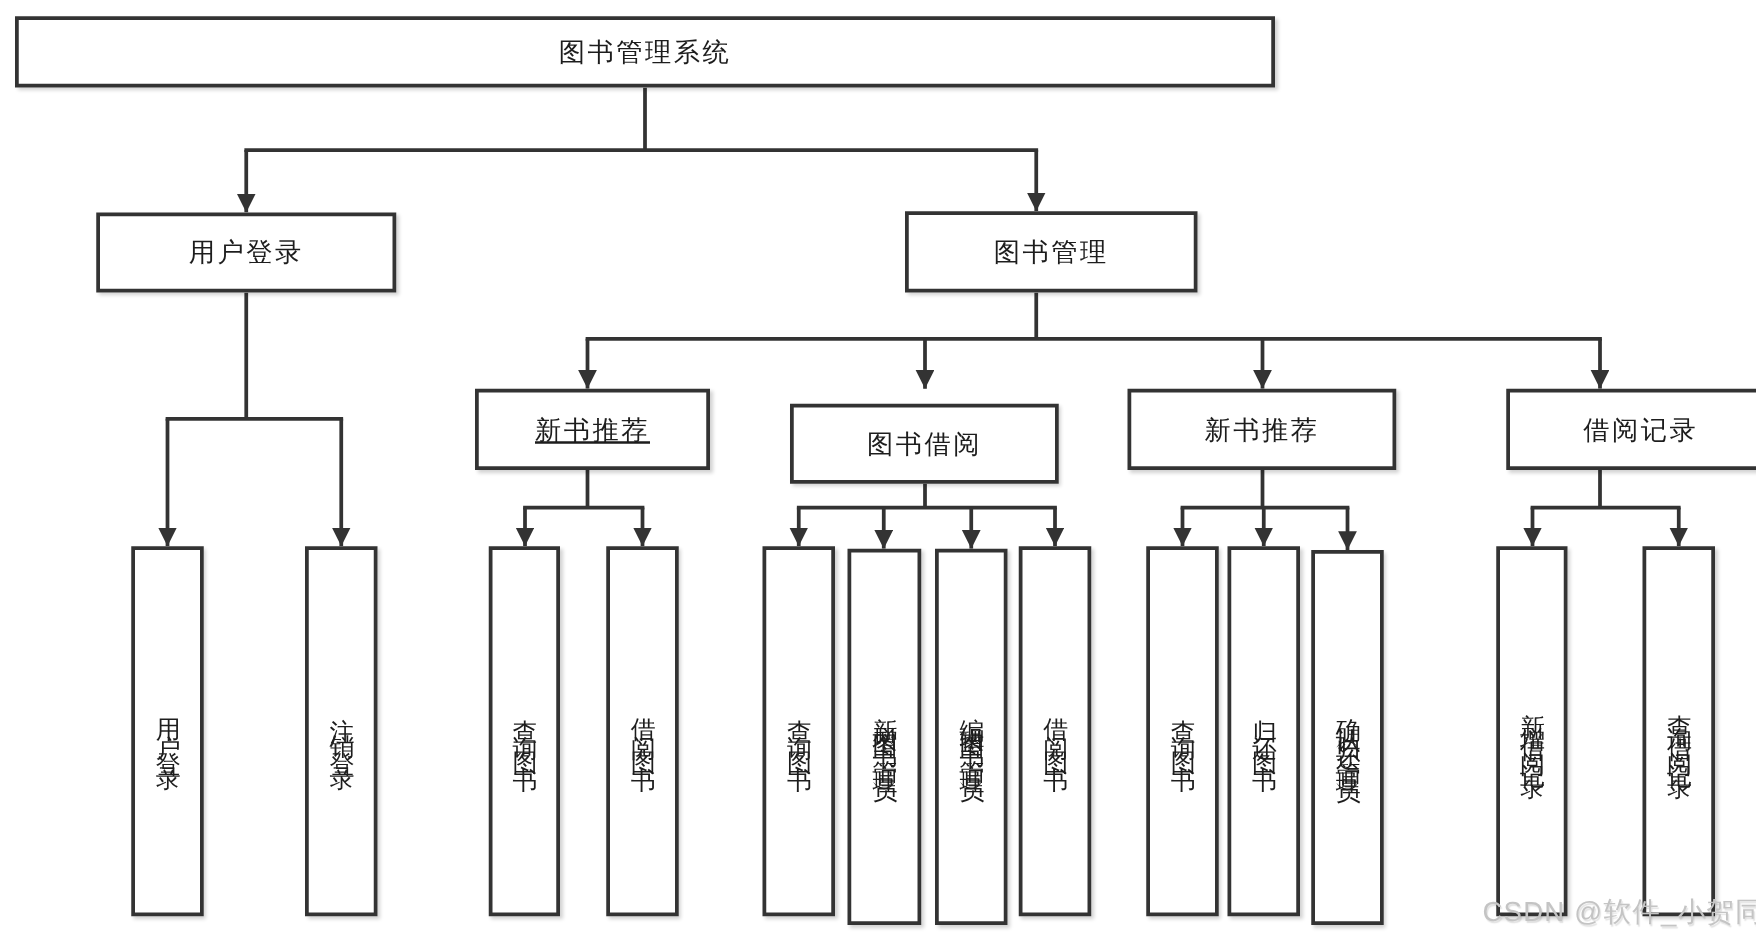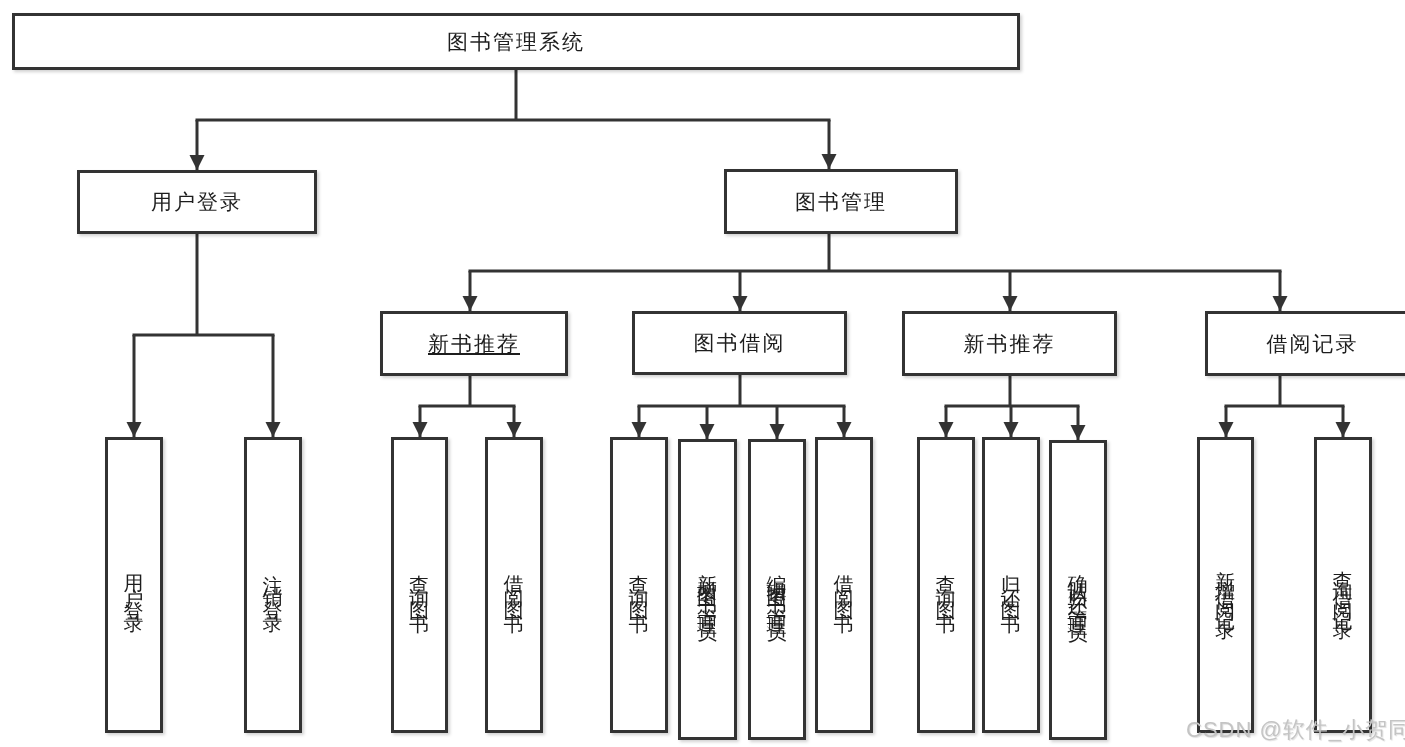--- a/index.html
+++ b/index.html
@@ -56,21 +56,21 @@
     letter-spacing: 1px;
     white-space: nowrap;
     text-shadow: 1px 1px 1px rgba(0,0,0,0.12);
   }
 
   
   .n-root            { left: 12px;   top: 13px;  width: 1008px; height: 57px; }
   .n-user-login      { left: 77px;   top: 170px; width: 240px;  height: 64px; }
   .n-book-mgmt       { left: 724px;  top: 169px; width: 234px;  height: 65px; }
   .n-new-book-rec    { left: 380px;  top: 311px; width: 188px;  height: 65px; text-decoration: underline; }
-  .n-book-borrow     { left: 632px;  top: 311px; width: 215px;  height: 64px; }
+  .n-book-borrow     { left: 632px;  top: 323px; width: 215px;  height: 64px; }
   .n-current-borrow  { left: 902px;  top: 311px; width: 215px;  height: 65px; }
   .n-borrow-records  { left: 1172px; top: 311px; width: 215px;  height: 65px; margin-left: 33px; }
 
   .n-leaf-user-login     { left: 105px;  top: 437px; width: 58px; height: 296px; }
   .n-leaf-logout         { left: 244px;  top: 437px; width: 58px; height: 296px; }
   .n-leaf-query-book-1   { left: 391px;  top: 437px; width: 57px; height: 296px; }
   .n-leaf-borrow-book-1  { left: 485px;  top: 437px; width: 58px; height: 296px; }
   .n-leaf-query-book-2   { left: 610px;  top: 437px; width: 58px; height: 296px; }
   .n-leaf-add-book       { left: 678px;  top: 439px; width: 59px; height: 301px; }
   .n-leaf-edit-book      { left: 748px;  top: 439px; width: 58px; height: 301px; }

